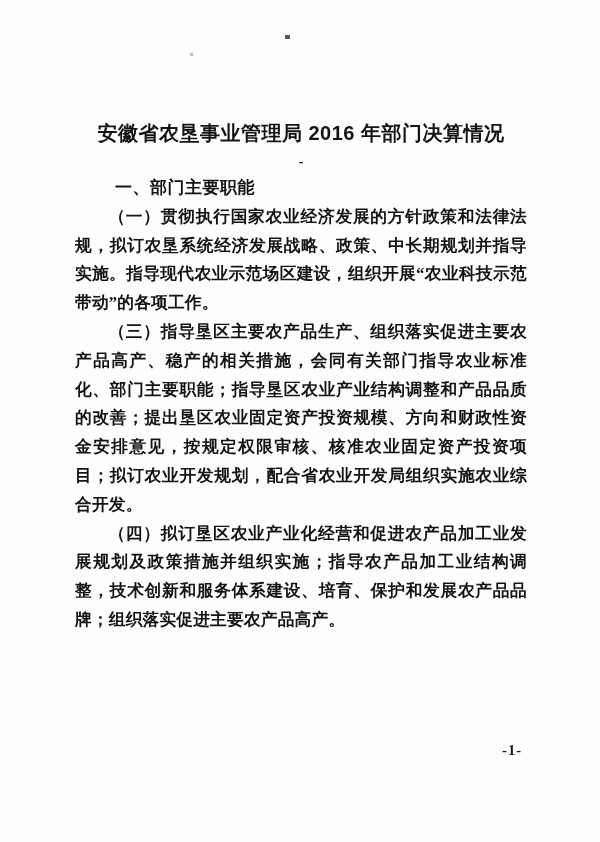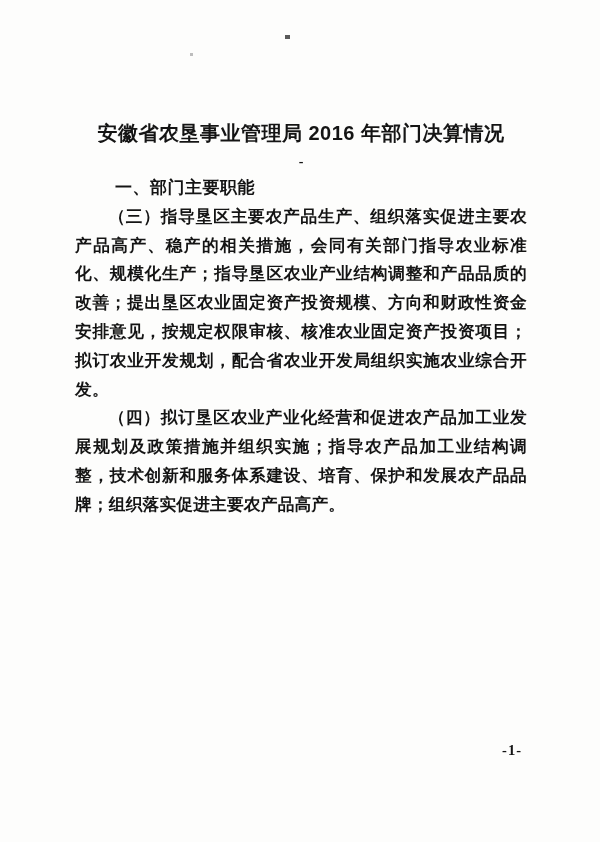--- a/index.html
+++ b/index.html
@@ -74,21 +74,22 @@
 
 <div class="page">
 
   <h1 class="doc-title">安徽省农垦事业管理局 2016 年部门决算情况</h1>
 
   <div class="title-dash">-</div>
 
   <h2 class="section-heading">一、部门主要职能</h2>
 
   <div class="body-text">
-    <p>（三）指导垦区主要农产品生产、组织落实促进主要农产品高产、稳产的相关措施，会同有关部门指导农业标准化、规模化生产；指导垦区农业产业结构调整和产品品质的改善；提出垦区农业固定资产投资规模、方向和财政性资金安排意见，按规定权限审核、核准农业固定资产投资项目；拟订农业开发规划，配合省农业开发局组织实施农业综合开发。</p>
+    <p>（一）贯彻执行国家农业经济发展的方针政策和法律法规，拟订农垦系统经济发展战略、政策、中长期规划并指导实施。指导现代农业示范场区建设，组织开展“农业科技示范带动”的各项工作。</p>
+    <p>（三）指导垦区主要农产品生产、组织落实促进主要农产品高产、稳产的相关措施，会同有关部门指导农业标准化、部门主要职能；指导垦区农业产业结构调整和产品品质的改善；提出垦区农业固定资产投资规模、方向和财政性资金安排意见，按规定权限审核、核准农业固定资产投资项目；拟订农业开发规划，配合省农业开发局组织实施农业综合开发。</p>
     <p>（四）拟订垦区农业产业化经营和促进农产品加工业发展规划及政策措施并组织实施；指导农产品加工业结构调整，技术创新和服务体系建设、培育、保护和发展农产品品牌；组织落实促进主要农产品高产。</p>
   </div>
 
   <div class="page-number">-1-</div>
 
   <div class="speck s1"></div>
   <div class="speck s2"></div>
 
 </div>
 

